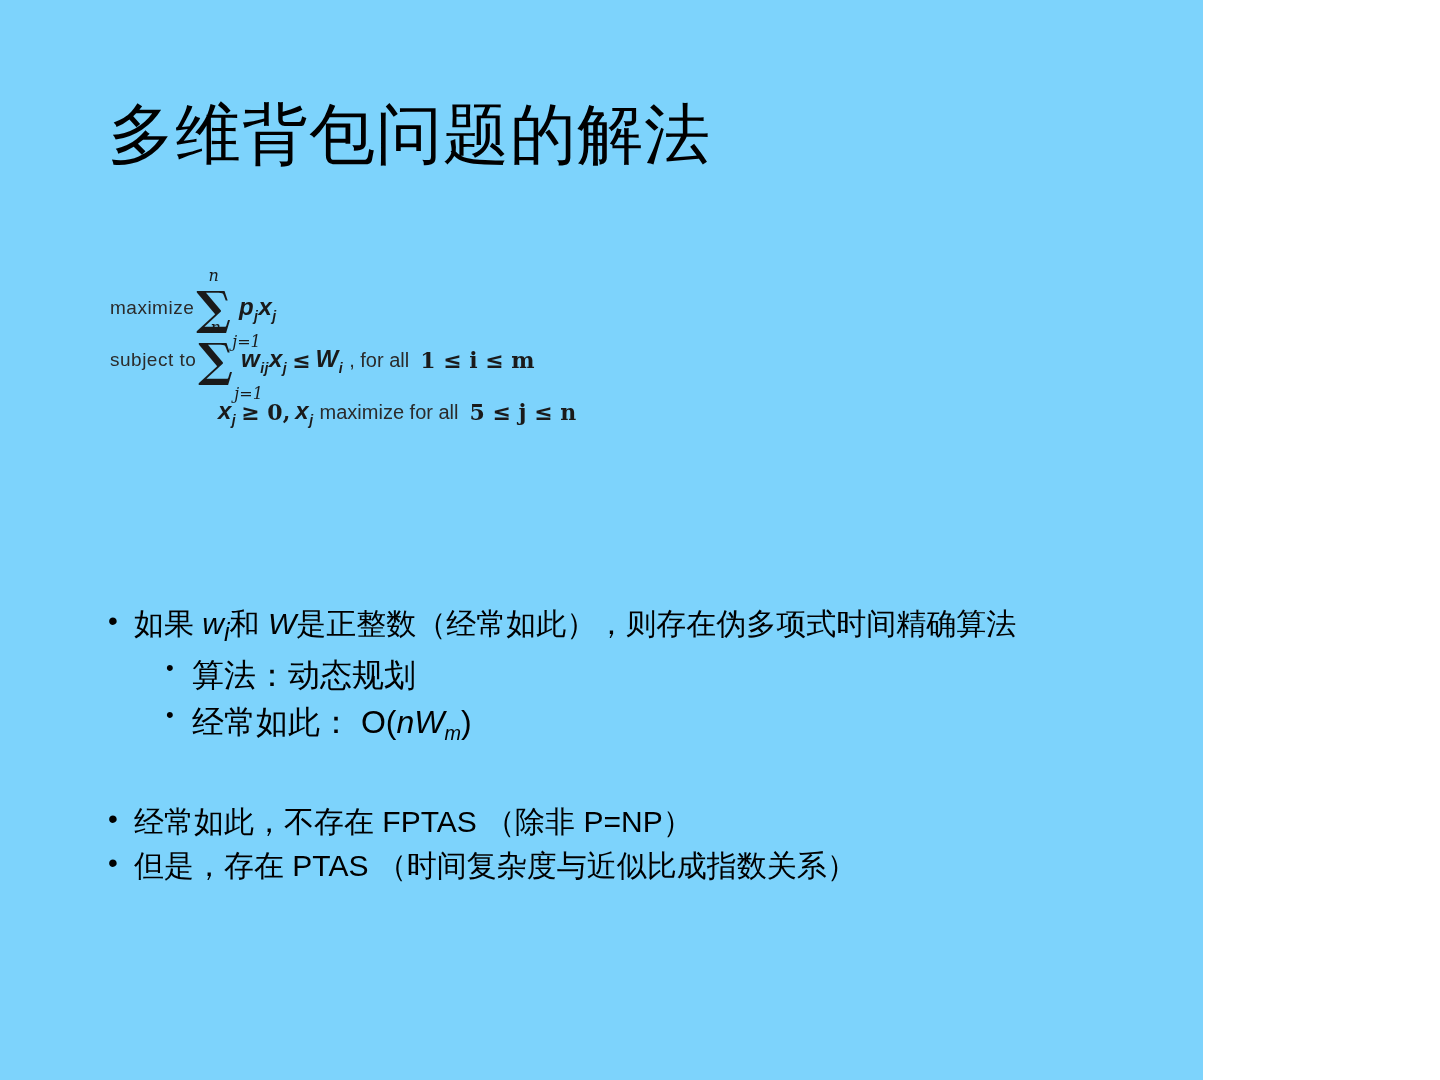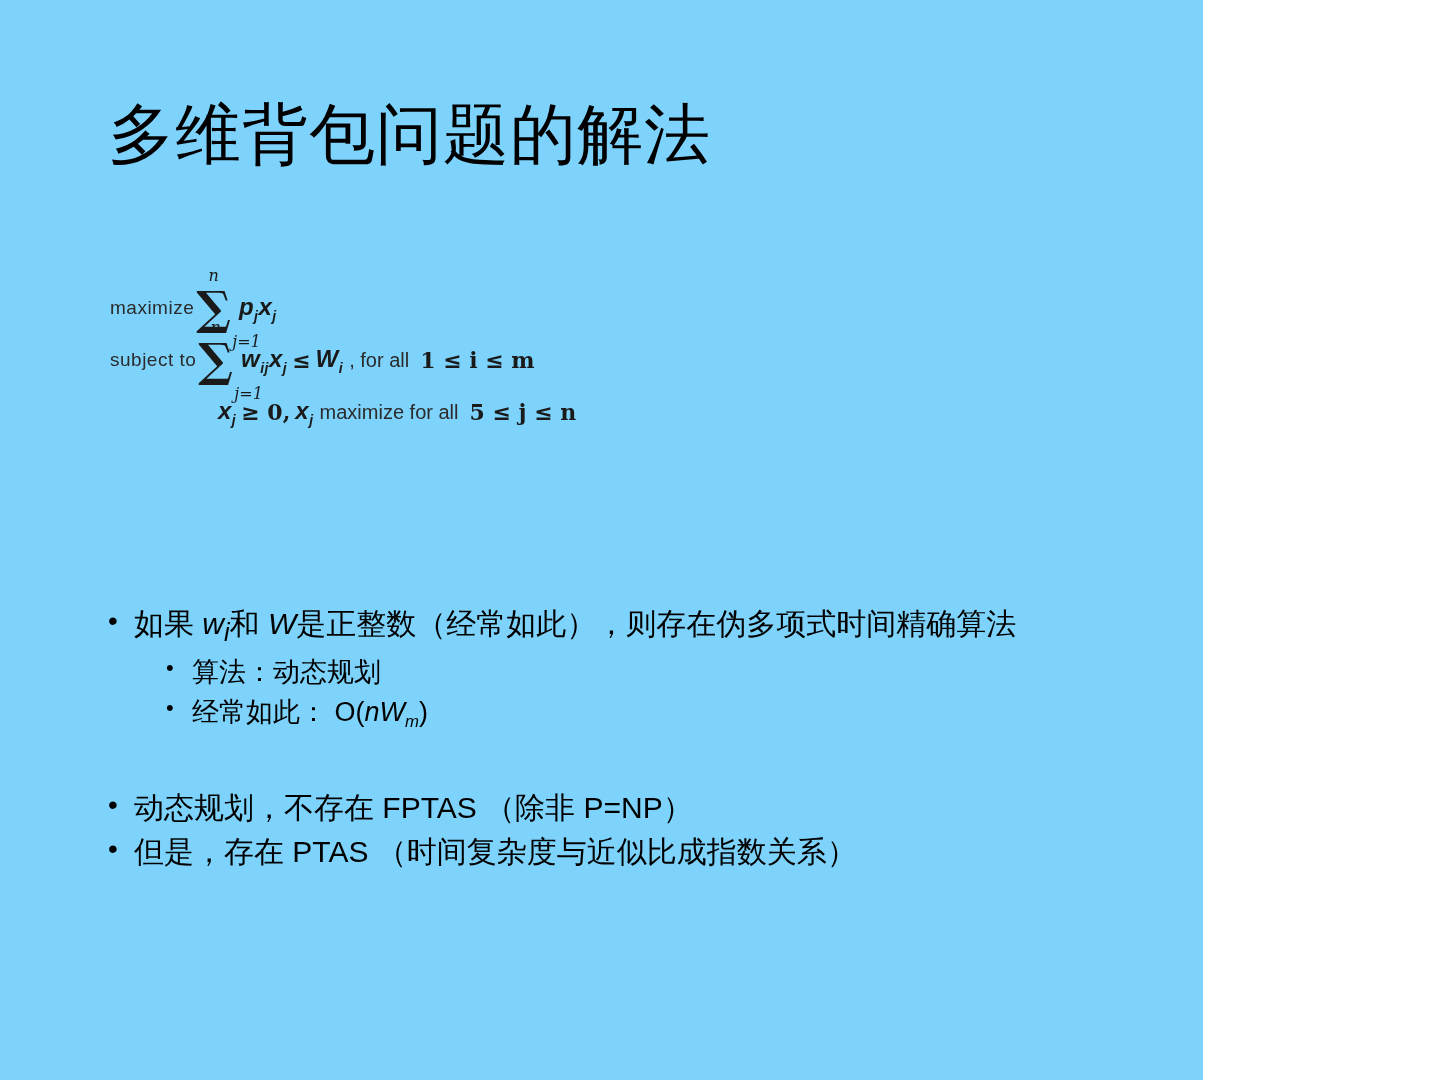--- a/index.html
+++ b/index.html
@@ -128,21 +128,21 @@
   }
   .b1::before {
     content: "•";
     position: absolute;
     left: 4px;
     top: -1px;
     font-size: 28px;
   }
   .b2 {
     position: relative;
-    font-size: 27px;
+    font-size: 32px;
     line-height: 1.42;
     padding-left: 88px;
     margin-bottom: 2px;
   }
   .b2::before {
     content: "•";
     position: absolute;
     left: 62px;
     top: -1px;
     font-size: 22px;
@@ -208,19 +208,19 @@
   <div class="bullets">
 
     <div class="b1"><span>如果 </span><span class="var"><span>w</span><sub>i</sub></span><span>和 </span><span class="var">W</span><span>是正整数（经常如此），则存在伪多项式时间精确算法</span></div>
 
     <div class="b2">算法：动态规划</div>
 
     <div class="b2"><span>经常如此： O(</span><span class="var">n</span><span class="var">W</span><span class="sup-m">m</span><span>)</span></div>
 
     <div class="spacer"></div>
 
-    <div class="b1">动态规划，不存在 FPTAS （除非 P=NP）</div>
+    <div class="b1">经常如此，不存在 FPTAS （除非 P=NP）</div>
 
     <div class="b1">但是，存在 PTAS （时间复杂度与近似比成指数关系）</div>
 
   </div>
 
 </div>
 
 </body></html>

